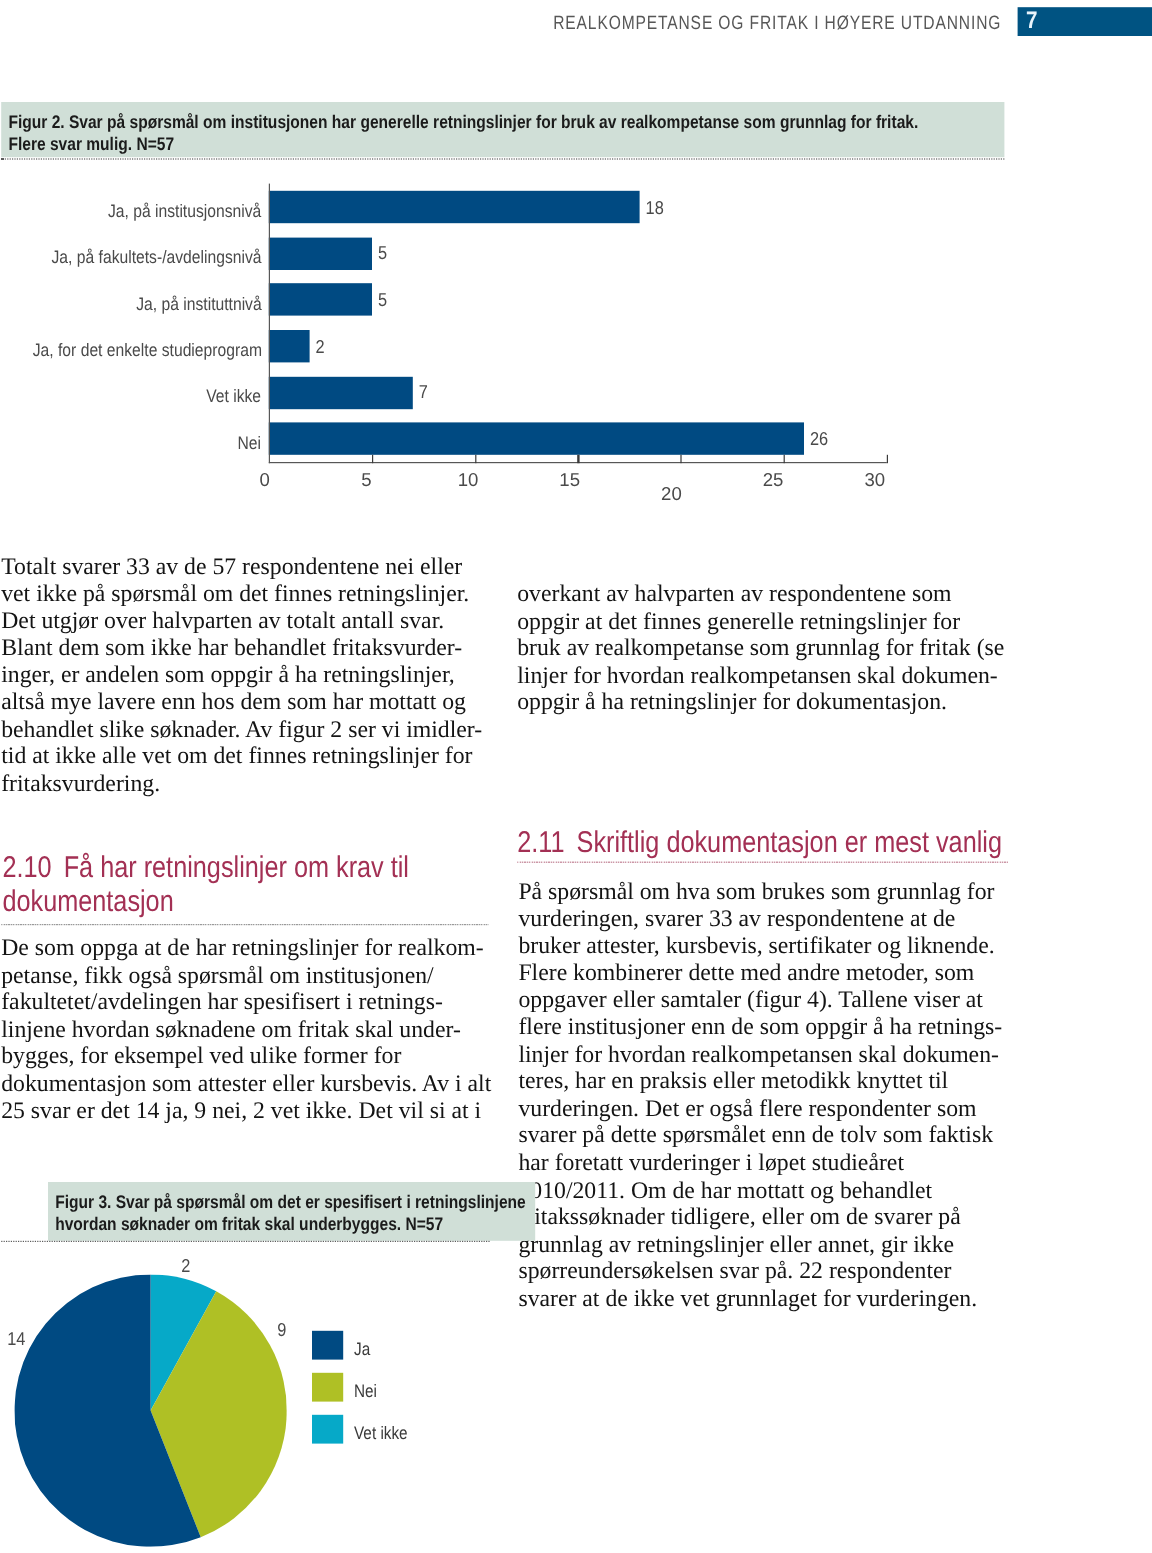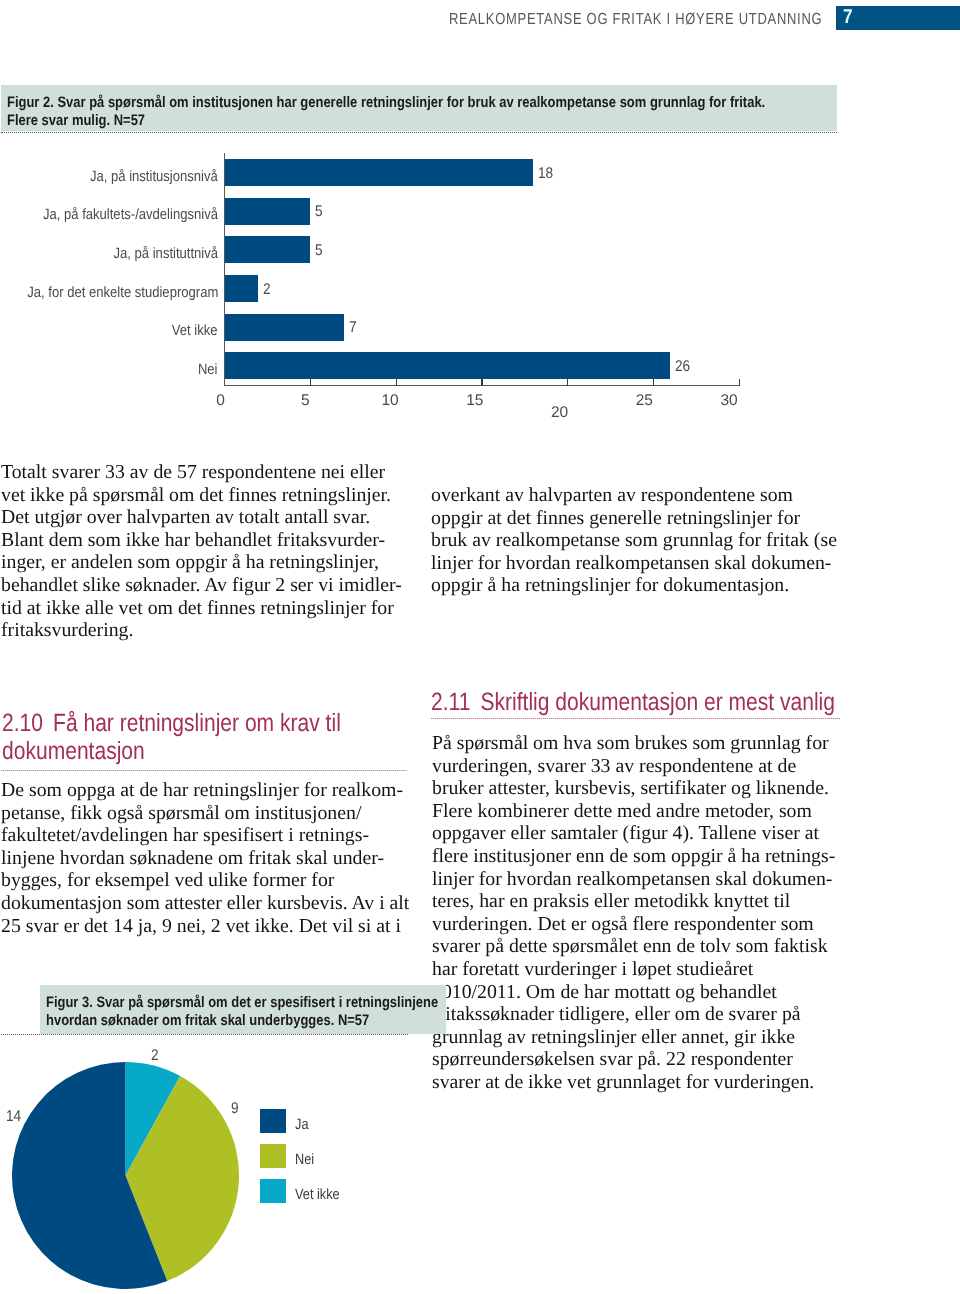--- a/index.html
+++ b/index.html
@@ -1,21 +1,21 @@
 <!DOCTYPE html>
 <html><head>
 <meta charset="utf-8">
 <style>
   html,body{margin:0;padding:0;}
   body{width:960px;height:1294px;background:#ffffff;overflow:hidden;position:relative;
        font-family:"Liberation Sans",sans-serif;-webkit-font-smoothing:antialiased;text-rendering:geometricPrecision;}
   *{-webkit-font-smoothing:antialiased;}
 
   
-  #runhead{position:absolute;left:4px;top:0;width:792px;height:46px;}
+  #runhead{position:absolute;left:16px;top:0;width:792px;height:46px;}
   #runhead-title{position:absolute;left:445px;top:11px;font-size:16px;letter-spacing:0.9px;
       color:#575757;font-family:"Liberation Sans",sans-serif;font-weight:400;white-space:nowrap;
       transform:scaleX(0.811);transform-origin:left top;}
   #pagebox{position:absolute;left:832px;top:6px;width:128px;height:24px;background:#005382;}
   #pagenum{position:absolute;left:7px;top:-1px;font-size:20px;font-weight:700;color:#e8f3fb;
       font-family:"Liberation Sans",sans-serif;line-height:24px;
       transform:scaleX(0.86);transform-origin:left top;}
 
   
   .figcap{position:absolute;background:#d0dfd7;}
@@ -108,20 +108,21 @@
     <div class="tick" style="left: 738.5px; top: 379.2px; height: 7px; width: 1.3px;"></div>
     <div class="tick-label" style="left: 709px; top: 392.2px; width: 40px;">30</div>
   </div>
 
 <div class="body-col" id="left-top" style="left:1px;top:461px;width:400px;">
     <div class="tline">Totalt svarer 33 av de 57 respondentene nei eller</div>
     <div class="tline">vet ikke på spørsmål om det finnes retningslinjer.</div>
     <div class="tline">Det utgjør over halvparten av totalt antall svar.</div>
     <div class="tline">Blant dem som ikke har behandlet fritaksvurder-</div>
     <div class="tline">inger, er andelen som oppgir å ha retningslinjer,</div>
+    <div class="tline">altså mye lavere enn hos dem som har mottatt og</div>
     <div class="tline">behandlet slike søknader. Av figur 2 ser vi imidler-</div>
     <div class="tline">tid at ikke alle vet om det finnes retningslinjer for</div>
     <div class="tline">fritaksvurdering.</div>
   </div>
 
 <div class="body-col" id="right-top" style="left:431px;top:484px;width:410px;">
     <div class="tline">overkant av halvparten av respondentene som</div>
     <div class="tline">oppgir at det finnes generelle retningslinjer for</div>
     <div class="tline">bruk av realkompetanse som grunnlag for fritak (se</div>
     <div class="tline">linjer for hvordan realkompetansen skal dokumen-</div>

